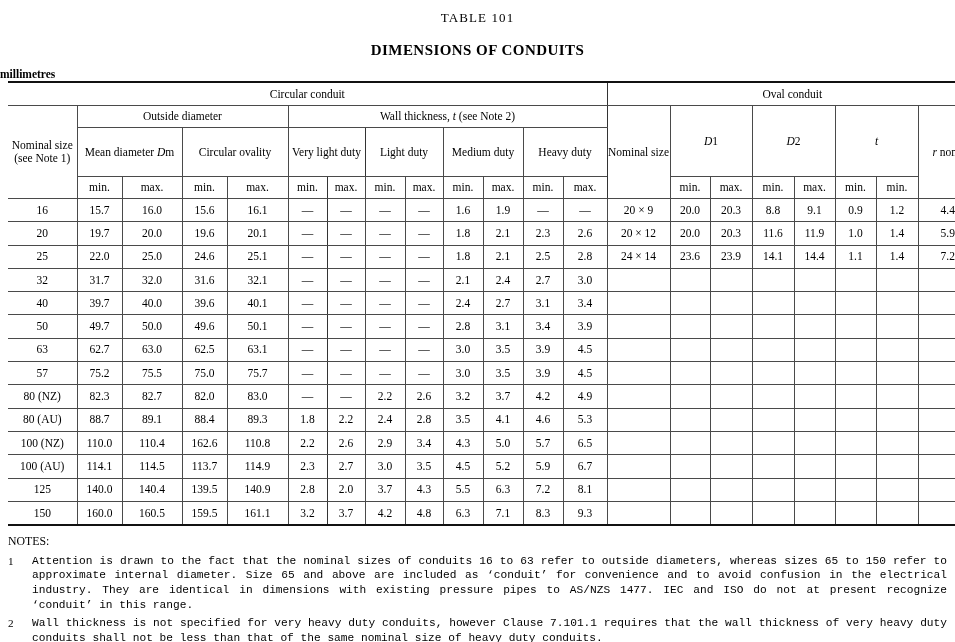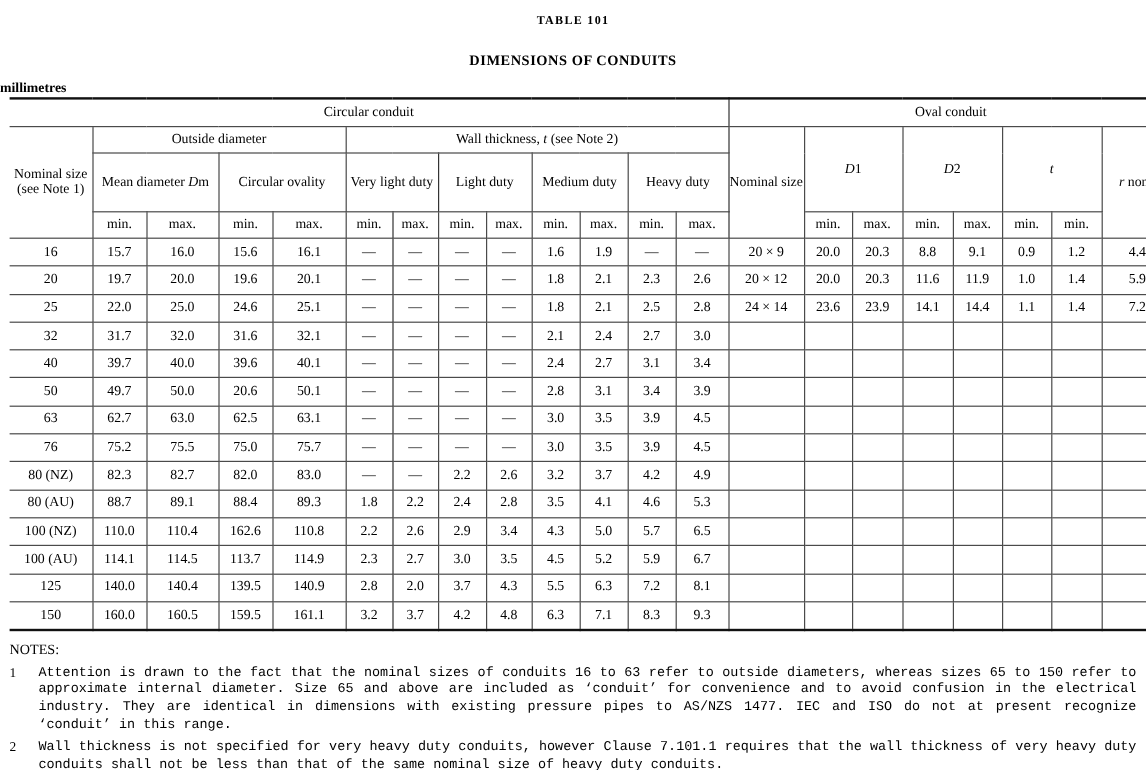--- a/index.html
+++ b/index.html
@@ -22,28 +22,28 @@
     height: 642px;
     box-sizing: border-box;
   }
 
   
   .title-block {
     text-align: center;
     padding-top: 9px;
   }
   .table-title {
-    font-weight: bold;
-    font-size: 10px;
+    font-weight: normal;
+    font-size: 13px;
     letter-spacing: 1.1px;
     line-height: 18px;
   }
   .table-subtitle {
     font-weight: bold;
-    font-size: 12px;
+    font-size: 15px;
     letter-spacing: 0.45px;
     line-height: 18px;
     margin-top: 14px;
   }
   .units-line {
     font-weight: bold;
     font-size: 11.5px;
     padding-right: 8px;
     margin-top: 9px;
     line-height: 13px;
@@ -320,21 +320,21 @@
             <td class="data"></td>
             <td class="data"></td>
             <td class="data"></td>
             <td class="data"></td>
             <td class="data no-right"></td>
           </tr>
           <tr>
             <td class="data no-left">50</td>
             <td class="data">49.7</td>
             <td class="data">50.0</td>
-            <td class="data">20.6</td>
+            <td class="data">49.6</td>
             <td class="data">50.1</td>
             <td class="data sep-left">—</td>
             <td class="data">—</td>
             <td class="data">—</td>
             <td class="data">—</td>
             <td class="data">2.8</td>
             <td class="data">3.1</td>
             <td class="data">3.4</td>
             <td class="data">3.9</td>
             <td class="data sep-right"></td>
@@ -363,21 +363,21 @@
             <td class="data sep-right"></td>
             <td class="data"></td>
             <td class="data"></td>
             <td class="data"></td>
             <td class="data"></td>
             <td class="data"></td>
             <td class="data"></td>
             <td class="data no-right"></td>
           </tr>
           <tr>
-            <td class="data no-left">76</td>
+            <td class="data no-left">57</td>
             <td class="data">75.2</td>
             <td class="data">75.5</td>
             <td class="data">75.0</td>
             <td class="data">75.7</td>
             <td class="data sep-left">—</td>
             <td class="data">—</td>
             <td class="data">—</td>
             <td class="data">—</td>
             <td class="data">3.0</td>
             <td class="data">3.5</td>

